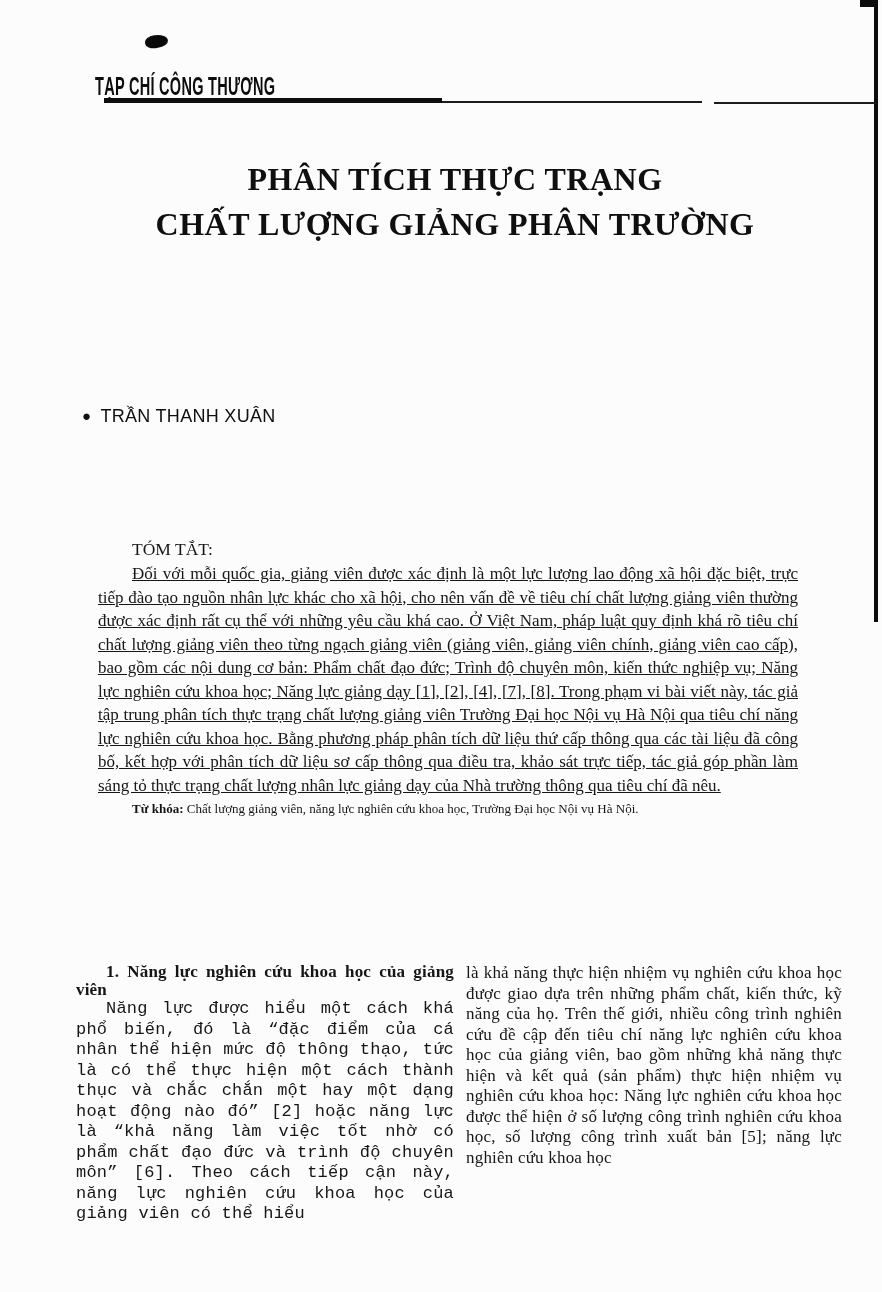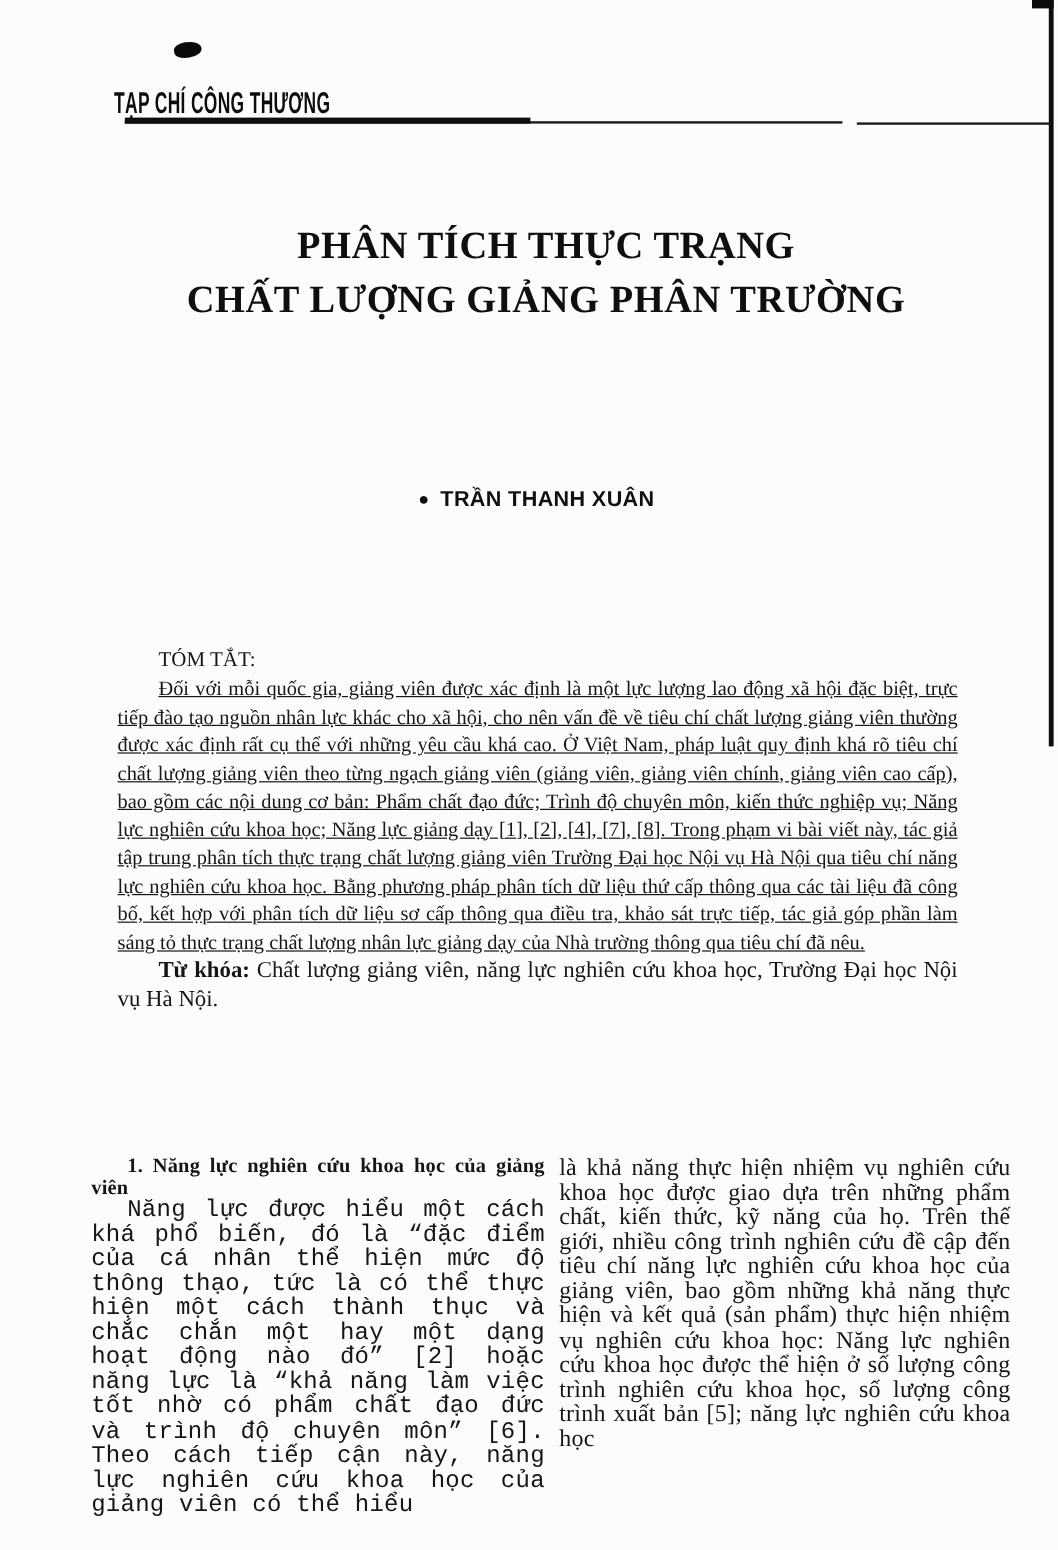--- a/index.html
+++ b/index.html
@@ -66,38 +66,36 @@
     position: absolute;
     left: 104px; top: 98px; width: 338px; height: 5px;
     background: #0e0e0e;
   }
 
   
   .title-block {
     position: absolute;
     left: 70px; top: 157px; width: 770px;
     text-align: center;
-    margin-top: 25px;
   }
   .title-line {
     font-weight: 700;
     font-size: 32px;
     line-height: 45px;
     letter-spacing: 0.5px;
     color: #0f0f0f;
     white-space: nowrap;
   }
 
   
   .author-block {
     position: absolute;
-    left: 62px; top: 406px; width: 770px;
-    text-align: center;
+    left: 82px; top: 406px; width: 770px;
     font-family: "Liberation Sans", sans-serif;
-    font-weight: 700;
+    font-weight: 400;
     font-size: 18px;
     color: #101010;
     letter-spacing: 0.3px;
   }
   .author-bullet {
     font-size: 15px;
     margin-right: 9px;
     vertical-align: 1px;
   }
 
@@ -115,21 +113,21 @@
   .abstract-body {
     margin: 0;
     font-size: 17px;
     line-height: 23.5px;
     text-align: justify;
     text-indent: 34px;
     text-decoration: underline;
   }
   .keywords-par {
     margin: 0;
-    font-size: 19px;
+    font-size: 13px;
     line-height: 23.5px;
     text-align: justify;
     text-indent: 34px;
   }
   .keywords-label { font-weight: 700; }
 
   
   .columns {
     position: absolute;
     left: 76px; top: 963px; width: 768px;
@@ -141,21 +139,21 @@
     margin: 0;
     font-weight: 700;
     font-size: 17px;
     line-height: 18px;
     letter-spacing: 0.2px;
     text-align: justify;
     text-indent: 30px;
   }
   .col-par {
     margin: 0;
-    font-size: 20px;
+    font-size: 17px;
     line-height: 20.5px;
     letter-spacing: 0.2px;
     text-align: justify;
   }
   .col-par.indent { text-indent: 30px; font-family: Liberation Mono, monospace; }
 
   
   .footer {
     position: absolute;
     left: 83px; top: 1200px;

